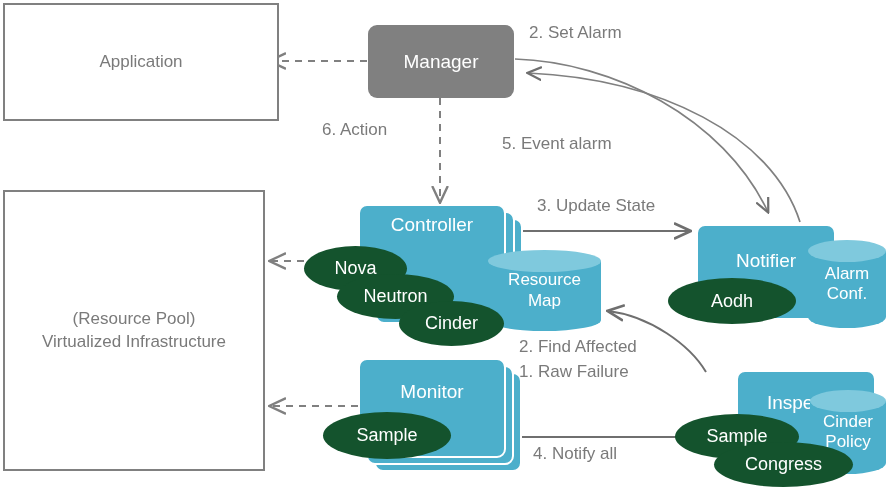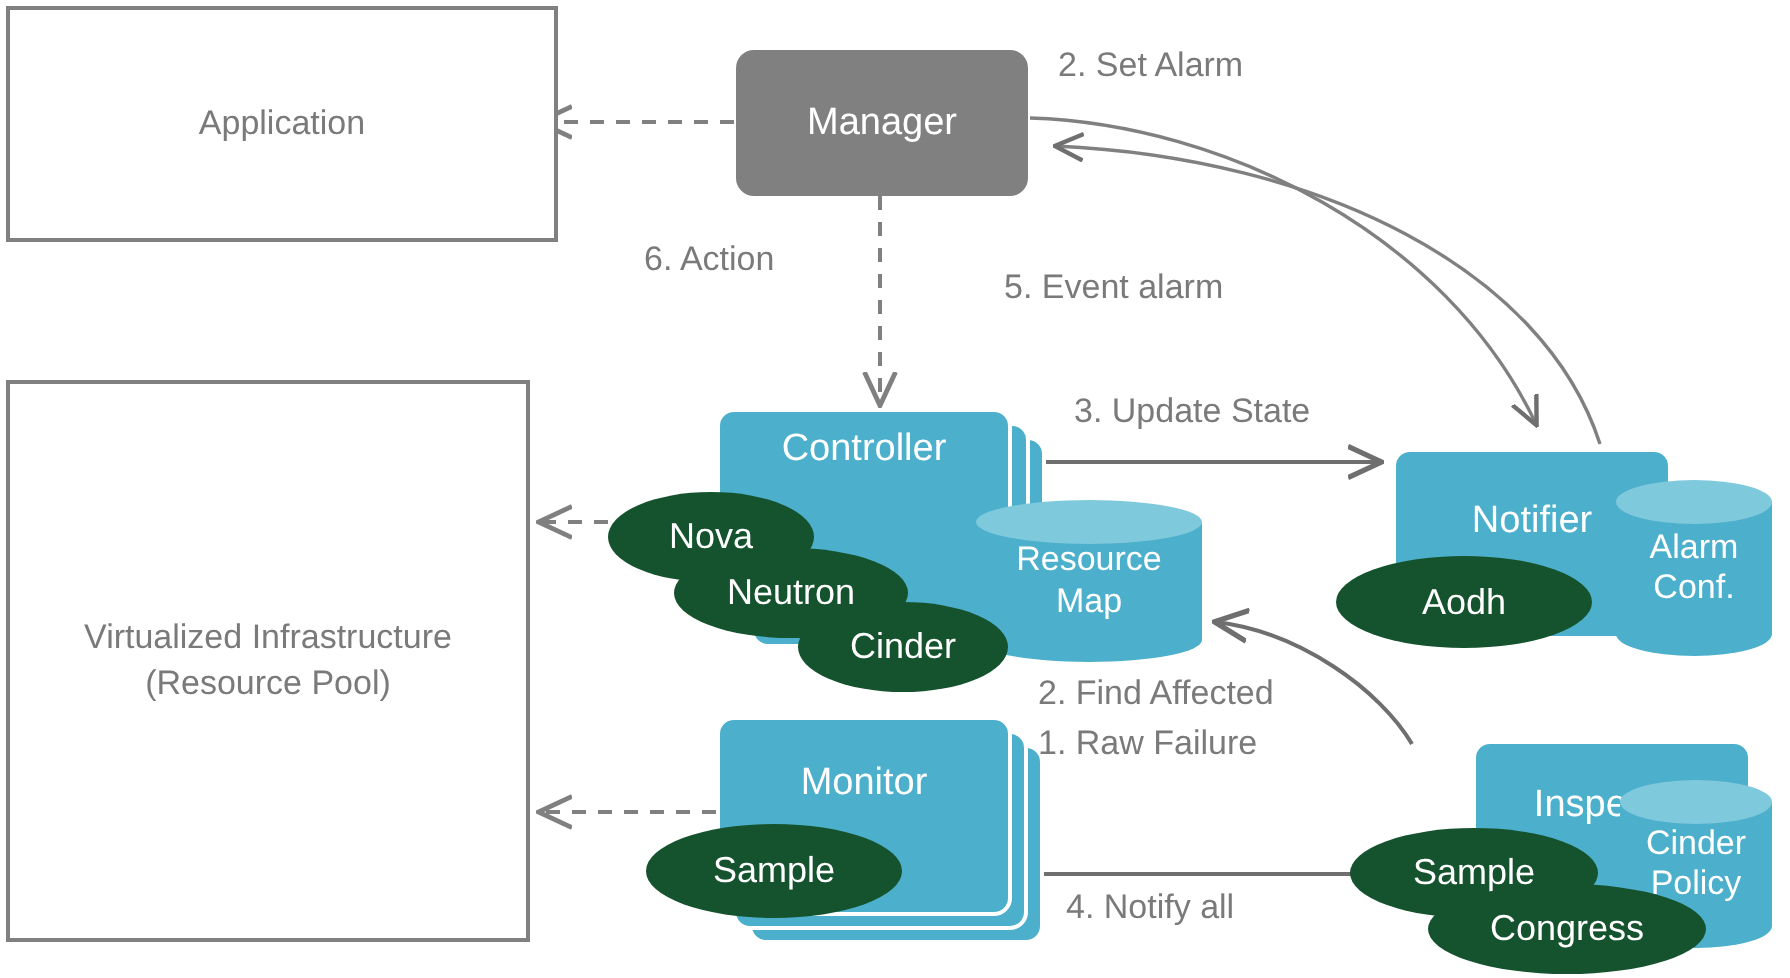--- a/index.html
+++ b/index.html
@@ -71,22 +71,22 @@
     <path d="M706,372 C690,345 650,316 608,311" fill="none" stroke="#6f6f6f" stroke-width="2" marker-end="url(#ah-solid)"></path>
 
     <line x1="521" y1="437" x2="694" y2="437" stroke="#6f6f6f" stroke-width="2"></line>
   </svg>
 
   <div class="plain-box" style="left:3px;top:3px;width:276px;height:118px;">
     <span>Application</span>
   </div>
 
   <div class="plain-box" style="left:3px;top:190px;width:262px;height:281px;flex-direction:column;">
+    <span>(Resource Pool)</span>
     <span>Virtualized  Infrastructure</span>
-    <span>(Resource Pool)</span>
   </div>
 
   <div class="mgr-box" style="left:368px;top:25px;width:146px;height:73px;">
     <span>Manager</span>
   </div>
 
   <div class="tealbox" style="left:375px;top:218px;width:148px;height:106px;"></div>
   <div class="tealbox" style="left:367px;top:211px;width:148px;height:106px;"></div>
   <div class="tealbox front" style="left:358px;top:204px;width:148px;height:106px;">
     <span style="margin-bottom:64px;">Controller</span>

